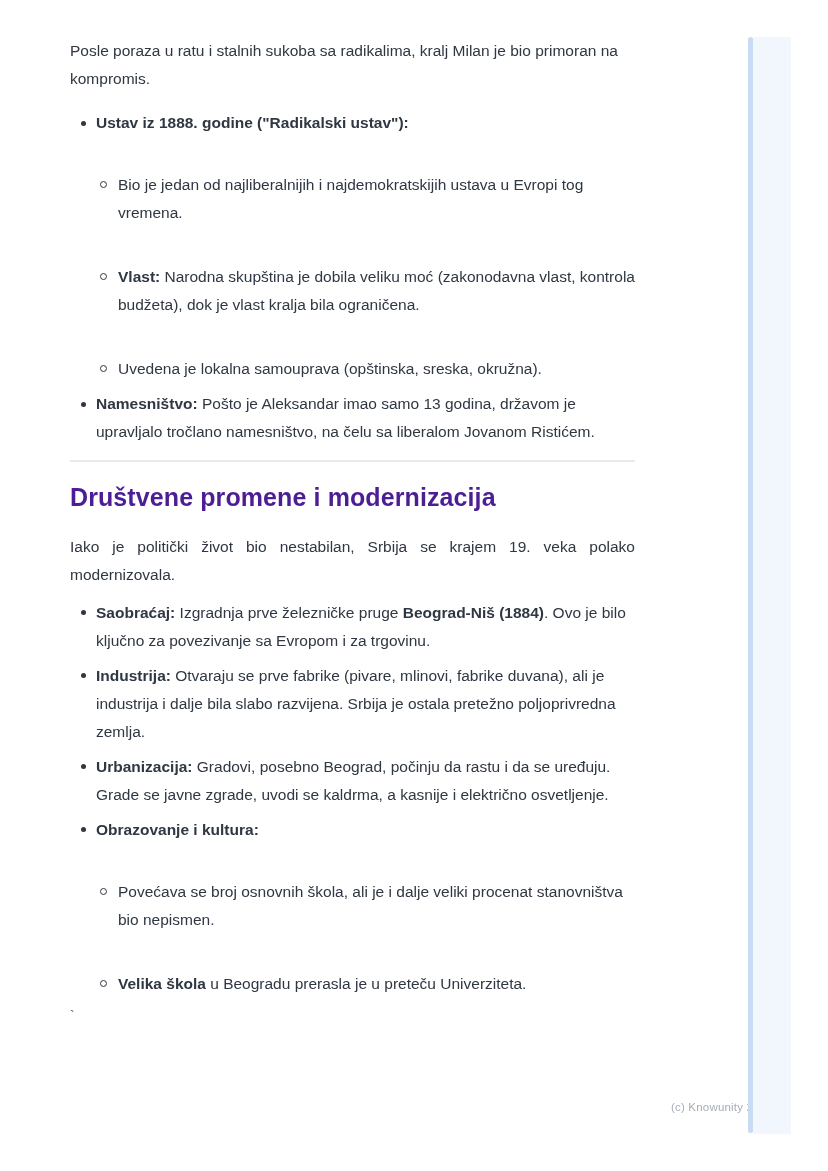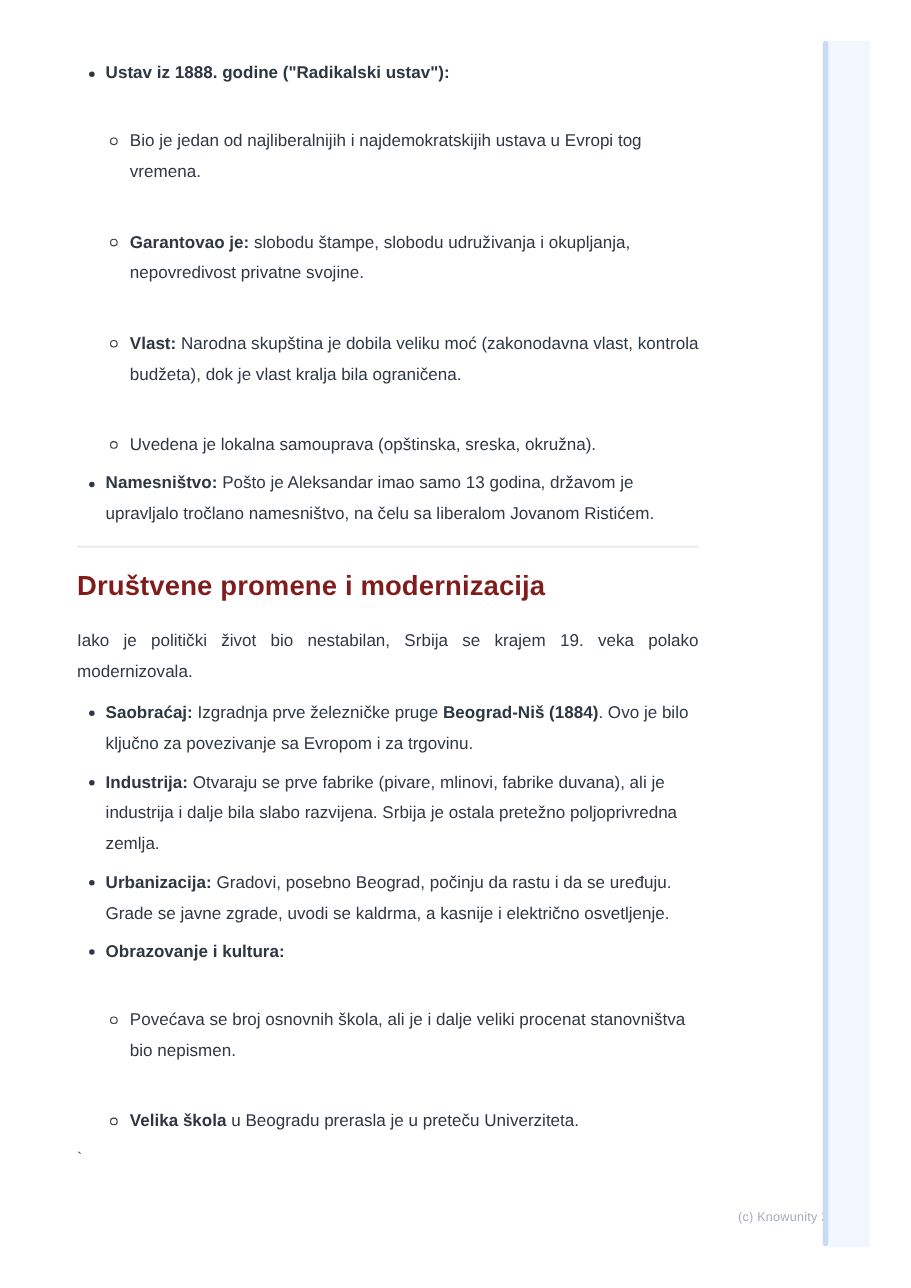--- a/index.html
+++ b/index.html
@@ -32,21 +32,21 @@
   }
   .circ {
     position:absolute; left:4px; top:10px; width:5px; height:5px;
     border-radius:50%; border:1.5px solid #2f3742; background:transparent;
   }
 
   .divider { height:1.5px; background:#e8eaed; margin:14px 0 0 0; border:none; }
 
   h2.heading {
     margin:19px 0 0 0; font-size:25px; line-height:32px; font-weight:700;
-    color:#7f1d1d; letter-spacing:0.1px;
+    color:#4c1d95; letter-spacing:0.1px;
   }
   p.p2 { margin-top:20px; }
 
   .stray { margin-top:8px; font-size:14px; line-height:20px; color:#4a5058; }
 
   .footer {
     position:absolute; top:1100px; right:55px; font-size:11.5px;
     line-height:14px; color:#a6adb8; z-index:1; letter-spacing:0.2px;
   }
 
@@ -62,26 +62,26 @@
 </head>
 <body>
 
 <div class="page">
 
   <div class="margin-panel"></div>
   <div class="accent-line"></div>
 
   <div class="content">
 
+    <p>Posle poraza u ratu i stalnih sukoba sa radikalima, kralj Milan je bio primoran na kompromis.</p>
 
     <ul class="l1">
       <li class="i1"><span class="dot"></span><span class="b">Ustav iz 1888. godine ("Radikalski ustav"):</span>
         <ul class="l2">
           <li class="i2"><span class="circ"></span><span>Bio je jedan od najliberalnijih i najdemokratskijih ustava u Evropi tog vremena.</span></li>
-          <li class="i2"><span class="circ"></span><span class="b">Garantovao je:</span><span> slobodu štampe, slobodu udruživanja i okupljanja, nepovredivost privatne svojine.</span></li>
           <li class="i2"><span class="circ"></span><span class="b">Vlast:</span><span> Narodna skupština je dobila veliku moć (zakonodavna vlast, kontrola budžeta), dok je vlast kralja bila ograničena.</span></li>
           <li class="i2"><span class="circ"></span><span>Uvedena je lokalna samouprava (opštinska, sreska, okružna).</span></li>
         </ul>
       </li>
       <li class="i1"><span class="dot"></span><span class="b">Namesništvo:</span><span> Pošto je Aleksandar imao samo 13 godina, državom je upravljalo tročlano namesništvo, na čelu sa liberalom Jovanom Ristićem.</span></li>
     </ul>
 
     <div class="divider"></div>
 
     <h2 class="heading">Društvene promene i modernizacija</h2>

